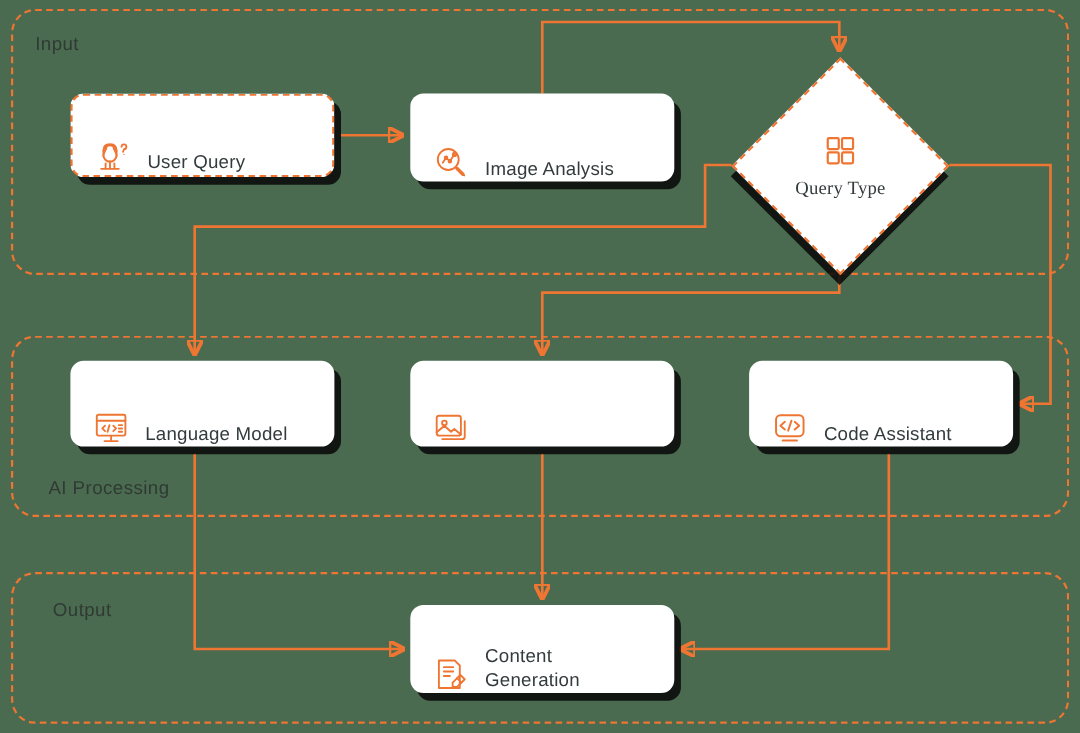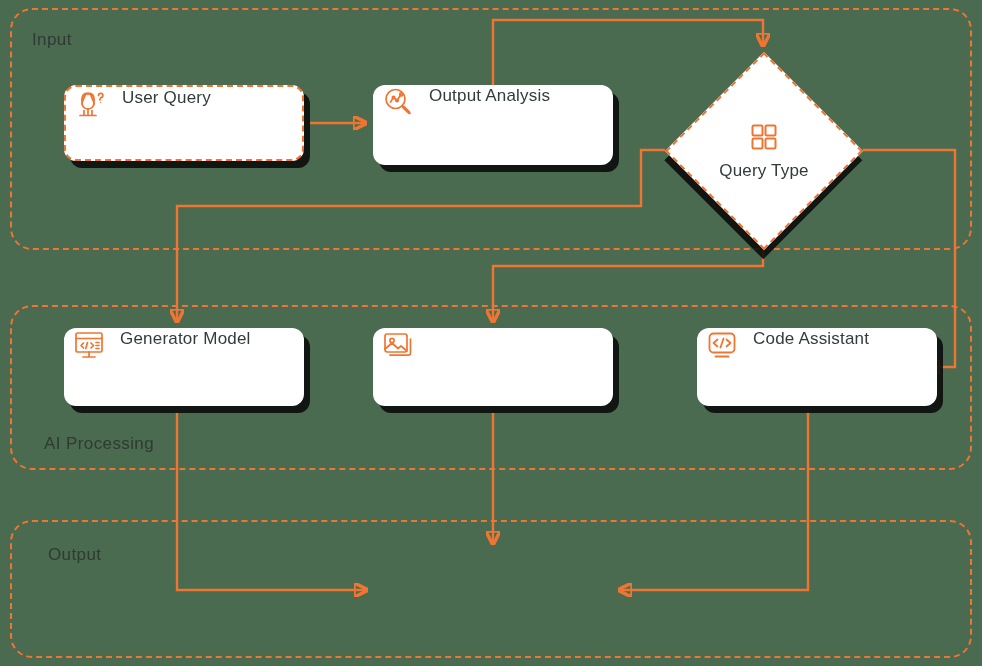--- a/index.html
+++ b/index.html
@@ -51,46 +51,46 @@
     pointer-events: none;
   }
   #edges path, #edges line { stroke: #ef7533; stroke-width: 2.4; fill: none; }
 
   
   .node {
     position: absolute;
     background: #ffffff;
     border-radius: 12px;
     display: flex;
-    align-items: flex-start;
+    align-items: flex-end;
     gap: 14px;
-    padding: 0 8px;
+    padding: 0 20px;
     box-shadow: 6px 7px 0 0 rgba(10,10,10,.88);
   }
   .node.dashed { border: 2px dashed #ef7533; }
   .node-label {
     font-size: 17px;
     color: #333b3d;
     line-height: 1.3;
     letter-spacing: .2px;
   }
   .node-icon { flex: 0 0 auto; display: block; }
 
   #node-user-query        { left: 64px;  top: 85px;  width: 240px; height: 76px; }
   #node-query-analysis    { left: 373px; top: 85px;  width: 240px; height: 80px; }
   #node-language-model    { left: 64px;  top: 328px; width: 240px; height: 78px; }
   #node-image-generator   { left: 373px; top: 328px; width: 240px; height: 78px; }
-  #node-code-assistant    { left: 681px; top: 328px; width: 240px; height: 78px; margin-left: 16px; }
+  #node-code-assistant    { left: 681px; top: 328px; width: 240px; height: 78px; }
   #node-content-generation{ left: 373px; top: 550px; width: 240px; height: 80px; }
 
   
   #node-query-type {
     position: absolute;
     left: 665px; top: 52px;
-    width: 198px; height: 198px;
+    width: 198px; height: 198px; font-family: Liberation Serif, serif;
   }
   #node-query-type .diamond-shape {
     position: absolute;
     left: 29px; top: 29px;
     width: 140px; height: 140px;
     background: #ffffff;
     border: 2px dashed #ef7533;
     transform: rotate(45deg);
     box-shadow: 6px 7px 0 0 rgba(10,10,10,.88);
   }
@@ -164,21 +164,21 @@
       <g fill="none" stroke="#ef7533" stroke-width="1.7" stroke-linecap="round" stroke-linejoin="round">
         <circle cx="14.5" cy="14" r="9.5"></circle>
         <path d="M21.5 21 L29 28.5"></path>
         <path d="M22.5 22.2 L27.8 27.4" stroke-width="3.2"></path>
         <path d="M9.5 17 L12.5 12.5 L16 15.5 L20 9.5"></path>
         <circle cx="12.5" cy="12.5" r="1.2"></circle>
         <circle cx="16" cy="15.5" r="1.2"></circle>
         <circle cx="20.2" cy="9.4" r="1.5"></circle>
       </g>
     </svg>
-    <span class="node-label">Output Analysis</span>
+    <span class="node-label">Image Analysis</span>
   </div>
 
   <div id="node-query-type">
     <div class="diamond-shape"></div>
     <div class="diamond-content">
       <svg class="node-icon" width="34" height="34" viewBox="0 0 34 34">
         <g fill="none" stroke="#ef7533" stroke-width="2" stroke-linejoin="round">
           <rect x="5.5" y="5.5" width="10" height="10" rx="1.2"></rect>
           <rect x="18.5" y="5.5" width="10" height="10" rx="1.2"></rect>
           <rect x="5.5" y="18.5" width="10" height="10" rx="1.2"></rect>
@@ -194,21 +194,21 @@
       <g fill="none" stroke="#ef7533" stroke-width="1.7" stroke-linecap="round" stroke-linejoin="round">
         <rect x="4" y="5" width="26" height="19" rx="1.6"></rect>
         <path d="M4 10.5 L30 10.5"></path>
         <path d="M17 24 L17 29 M11 29 L23 29"></path>
         <path d="M11.5 15 L9 17.5 L11.5 20"></path>
         <path d="M15.5 14.5 L13.8 20.5"></path>
         <path d="M19 15 L21.5 17.5 L19 20"></path>
         <path d="M24 14.5 L27 14.5 M24 17.5 L27 17.5 M24 20.5 L27 20.5"></path>
       </g>
     </svg>
-    <span class="node-label">Generator Model</span>
+    <span class="node-label">Language Model</span>
   </div>
 
   <div class="node" id="node-image-generator">
     <svg class="node-icon" width="34" height="34" viewBox="0 0 34 34">
       <g fill="none" stroke="#ef7533" stroke-width="1.7" stroke-linecap="round" stroke-linejoin="round">
         <rect x="4" y="6" width="22" height="18" rx="2.2"></rect>
         <circle cx="11" cy="12.5" r="2.1"></circle>
         <path d="M4 21 L11 15 L17 20.5 L20 18 L26 23"></path>
         <path d="M29.5 11 L29.5 25 a2.2 2.2 0 0 1-2.2 2.2 L9 27.2"></path>
       </g>
@@ -221,14 +221,25 @@
         <rect x="4.5" y="5.5" width="25" height="19" rx="4"></rect>
         <path d="M12.5 11.5 L8.5 15 L12.5 18.5"></path>
         <path d="M21.5 11.5 L25.5 15 L21.5 18.5"></path>
         <path d="M18.5 10.5 L15.5 19.5"></path>
         <path d="M10.5 28.5 L23.5 28.5"></path>
       </g>
     </svg>
     <span class="node-label">Code Assistant</span>
   </div>
 
+  <div class="node" id="node-content-generation">
+    <svg class="node-icon" width="34" height="34" viewBox="0 0 34 34">
+      <g fill="none" stroke="#ef7533" stroke-width="1.7" stroke-linecap="round" stroke-linejoin="round">
+        <path d="M6 4.5 h14.5 l4.5 4.5 v13 M25 22 v7.5 H6 V4.5"></path>
+        <path d="M10.5 10.5 L19 10.5 M10.5 14.5 L19 14.5 M10.5 18.5 L16 18.5"></path>
+        <path d="M25.5 17.5 L29.5 21.5 L22.5 28.5 L18.5 28.5 L18.5 24.5 z"></path>
+        <path d="M22.5 20.5 L26.5 24.5"></path>
+      </g>
+    </svg>
+    <span class="node-label" id="content-gen-label">Content<br>Generation</span>
+  </div>
 
 </div>
 
 </body></html>

